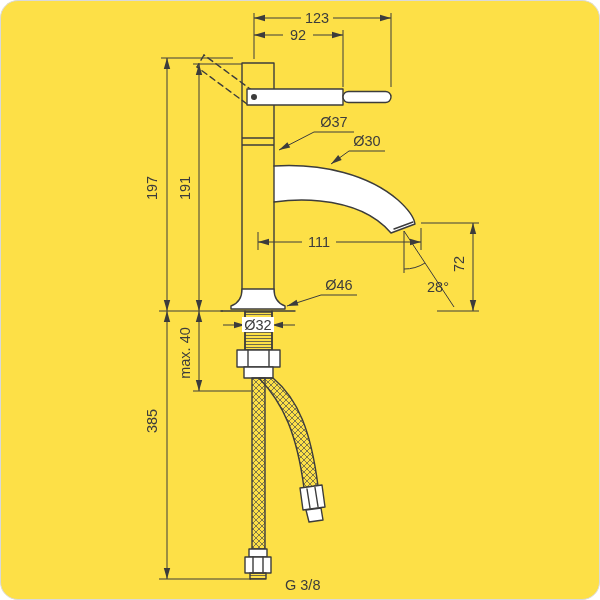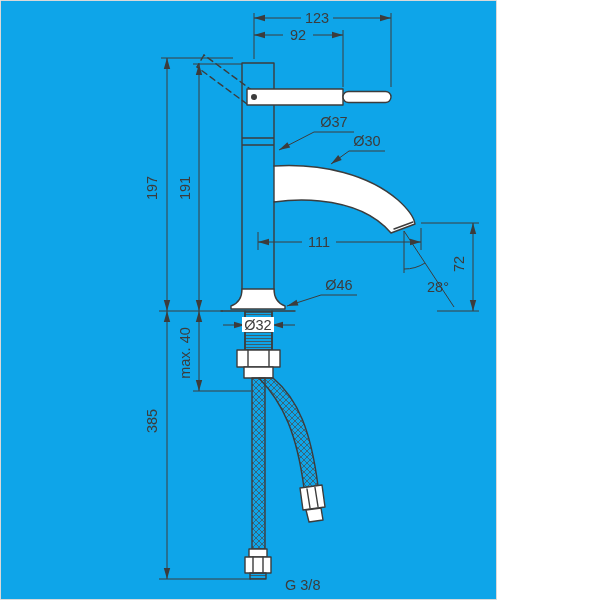--- a/index.html
+++ b/index.html
@@ -1,19 +1,19 @@
 <!DOCTYPE html>
 <html><head>
 <meta charset="utf-8">
 <style>
   html,body { margin:0; padding:0; background:#ffffff; }
   .frame {
-    width:497px; height:600px; box-sizing:border-box;
-    background:#0ea5e9;
-    border:1px solid #d9d9d9; border-radius:1px;
+    width:600px; height:600px; box-sizing:border-box;
+    background:#fde047;
+    border:1px solid #d9d9d9; border-radius:18px;
     overflow:hidden;
   }
   svg text {
     font-family:"Liberation Sans", sans-serif;
     font-size:14.5px;
     fill:#3c3c3c;
   }
   .draw * { stroke:#3c3c3c; stroke-width:1.4; stroke-linecap:round; stroke-linejoin:round; }
   .dash * { stroke:#3c3c3c; stroke-width:1.4; stroke-dasharray:6 4; fill:none; stroke-linecap:round; }
   .dim  * { stroke:#3c3c3c; stroke-width:1; fill:none; }

